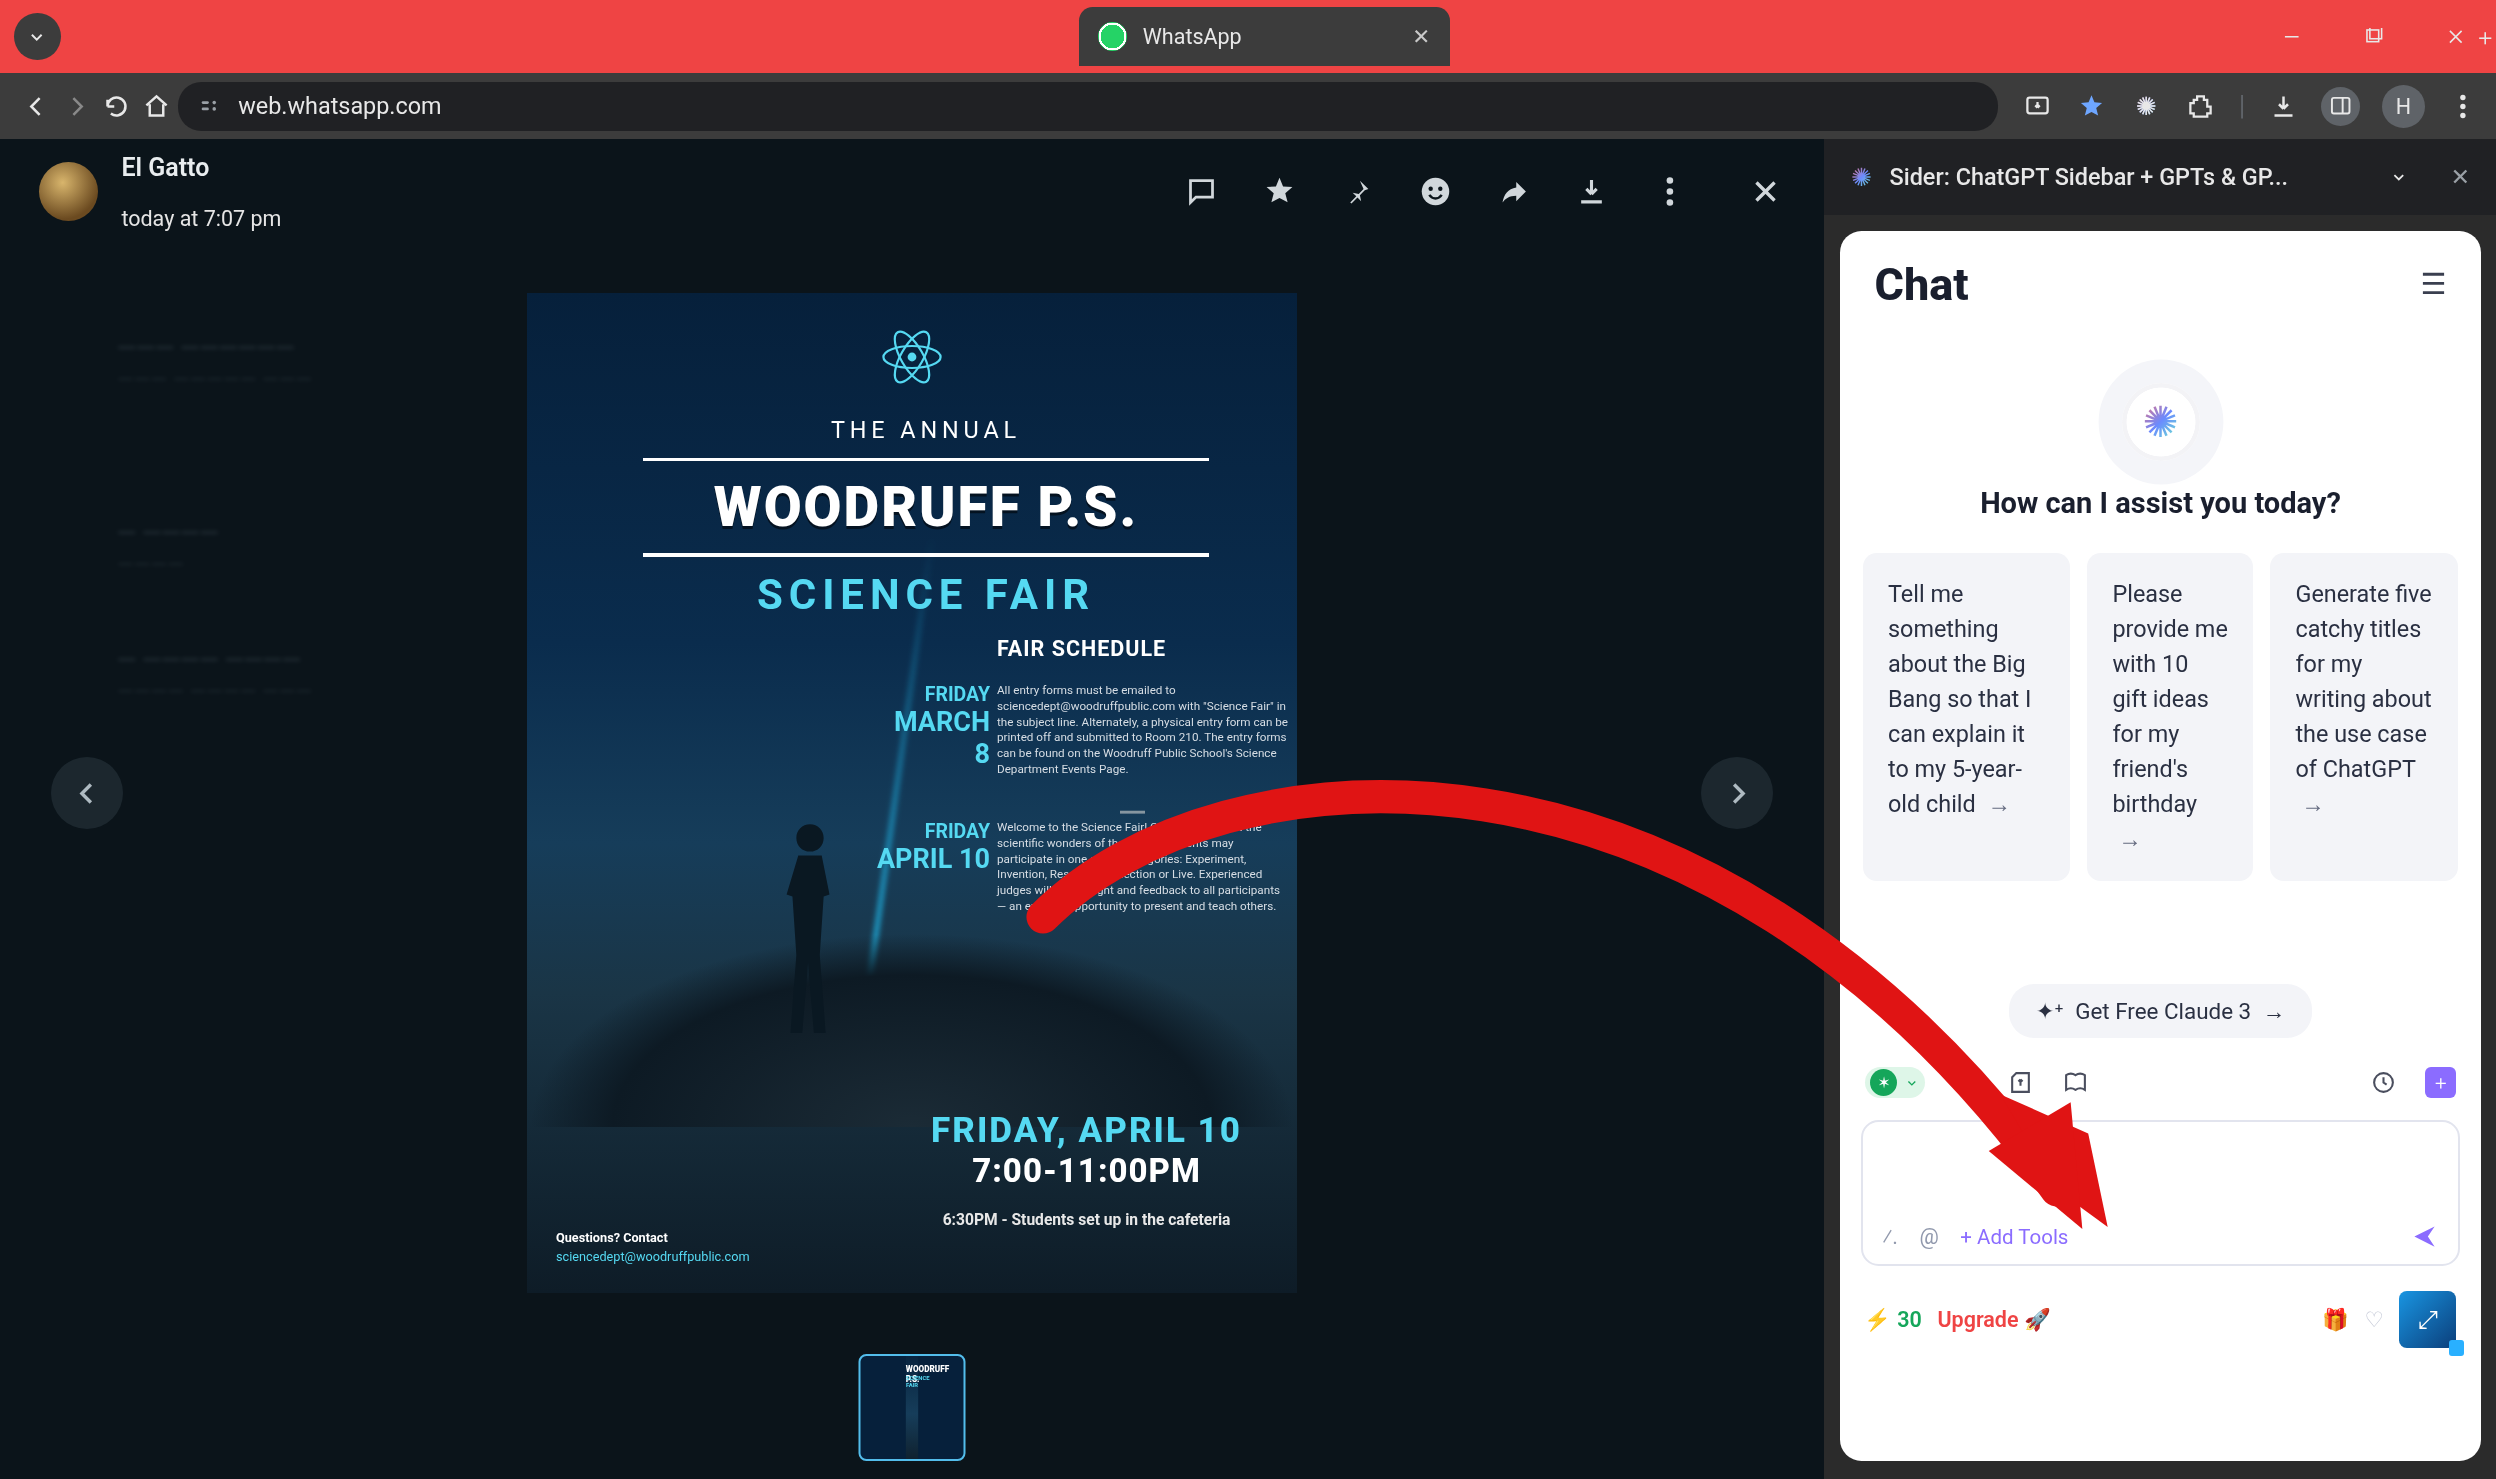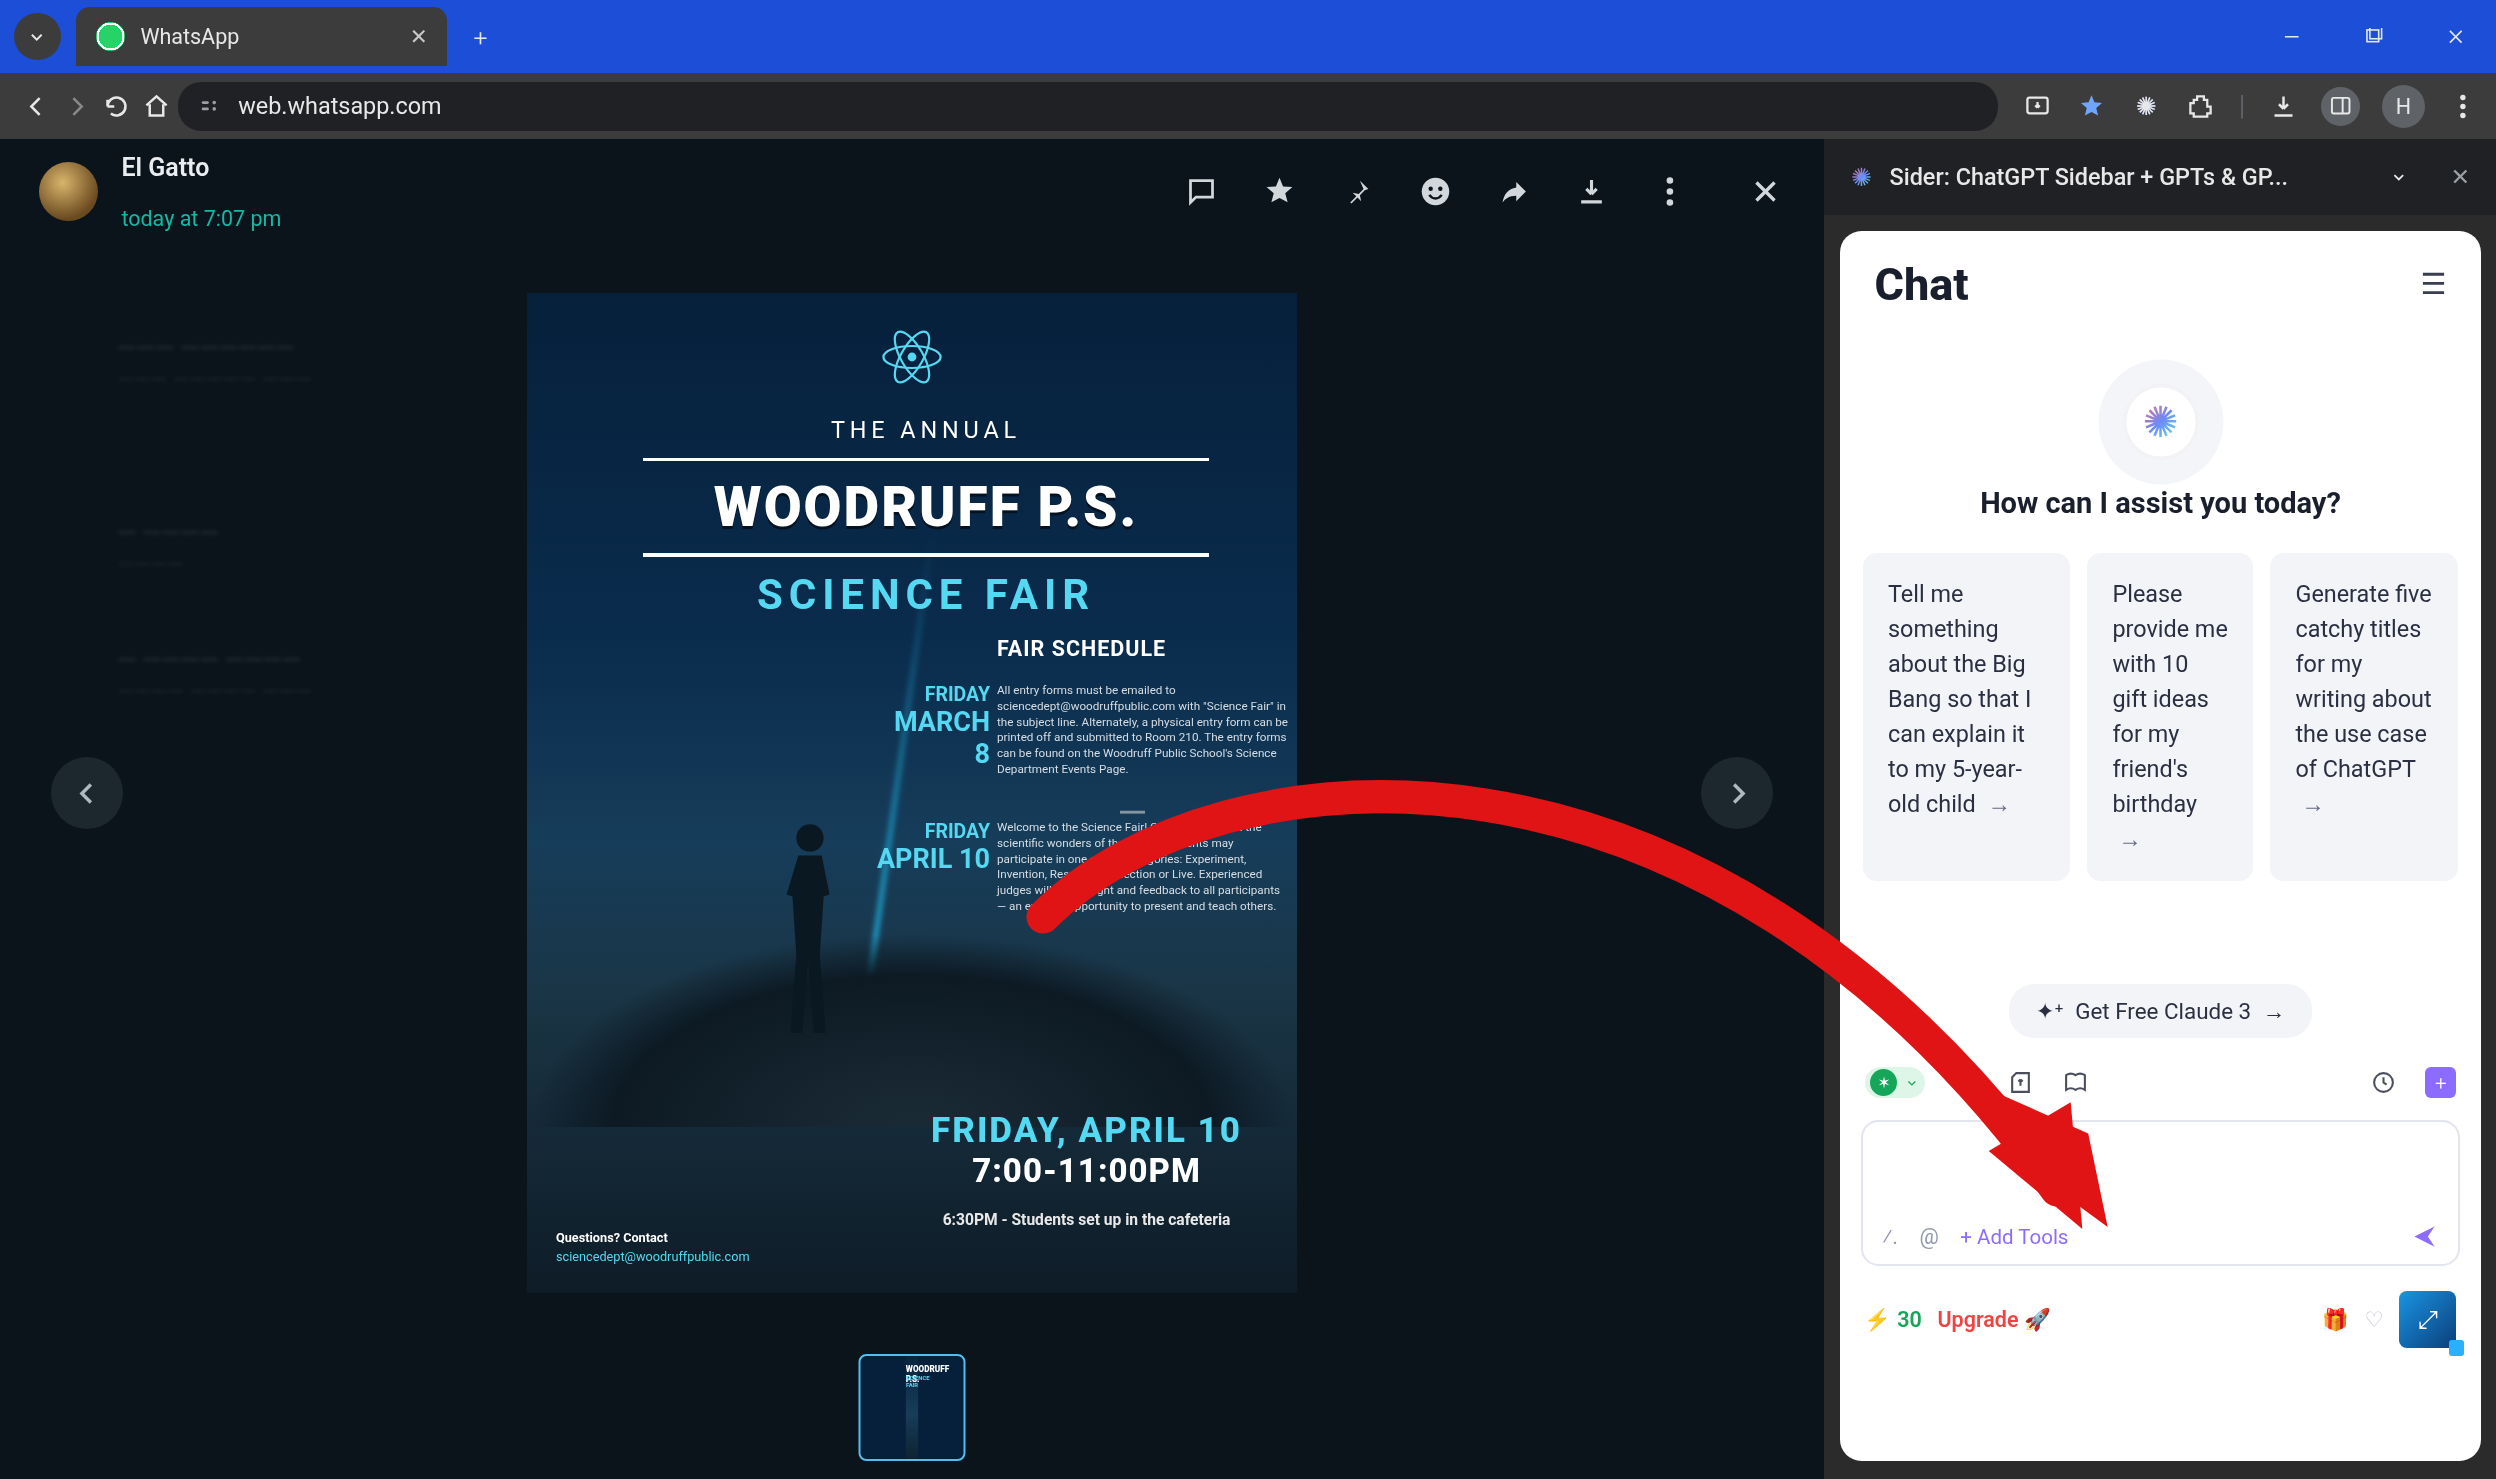--- a/index.html
+++ b/index.html
@@ -1,19 +1,19 @@
 <!DOCTYPE html>
 <html><head>
 <meta charset="utf-8">
 <style>
 * { margin: 0; padding: 0; box-sizing: border-box; font-family: -apple-system, BlinkMacSystemFont, "Segoe UI", Roboto, Helvetica, Arial, sans-serif; }
 html, body { width: 2497px; height: 1479px; background: #000; overflow: hidden; }
 
 
-.titlebar { height: 73px; background: #1d4ed8; display: flex; align-items: center; position: relative; }
+.titlebar { height: 73px; background: #ef4444; display: flex; align-items: center; position: relative; justify-content: space-between; }
 .tab-dropdown { width: 47px; height: 47px; margin-left: 13.7px; display: flex; align-items: center; justify-content: center; color: #dcdcdc; border-radius: 23.4px; background: #3c3c3c; }
 .tab { background: #3c3c3c; height: 59px; border-radius: 13.7px 13.7px 0 0; margin-left: 15.6px; display: flex; align-items: center; padding: 0 19.5px; min-width: 371px; position: relative; }
 .tab-favicon { width: 29px; height: 29px; border-radius: 5.9px; margin-right: 15.6px; }
 .wa-favicon { background: radial-gradient(circle, #25d366 58%, #fff 58% 68%, #25d366 68%); border-radius: 50%; position: relative; }
 .wa-favicon::after { content: ""; position: absolute; inset: 3.9px; border-radius: 50%; background: #25d366; }
 .tab-title { color: #e8e8e8; font-size: 21.5px; flex: 1; }
 .tab-close { color: #c9c9c9; font-size: 21.5px; }
 .newtab { color: #e8e8e8; font-size: 23.4px; margin-left: 21.5px; }
 .window-controls { position: absolute; right: 0; top: 0; height: 73px; display: flex; }
 .window-controls div { width: 82px; display: flex; align-items: center; justify-content: center; color: #e8e8e8; }
@@ -32,21 +32,21 @@
 
 
 .main { height: calc(1479px - 73px - 66px); display: flex; background: #111b21; }
 .whatsapp { flex: 1; position: relative; background: #0b141a; }
 
 
 .mv-header { height: 105px; display: flex; align-items: center; padding: 16px 39px; position: relative; z-index: 2; }
 .mv-avatar { width: 59px; height: 59px; border-radius: 50%; background: radial-gradient(circle at 40% 35%, #d8b56c, #6b4a20 70%); margin-right: 23.4px; }
 .mv-from { display: flex; flex-direction: column; }
 .mv-name { color: #e9edef; font-size: 25px; font-weight: 600; }
-.mv-time { color: #14b8a6; font-size: 21.5px; margin-top: 24px; }
+.mv-time { color: #e5e5e5; font-size: 21.5px; margin-top: 24px; }
 .mv-actions { margin-left: auto; display: flex; align-items: center; gap: 39px; }
 .mv-actions .ic { width: 39px; height: 39px; display: flex; align-items: center; justify-content: center; color: #d1d7db; }
 
 
 .mv-body { position: absolute; inset: 105px 0 137px 0; display: flex; align-items: center; justify-content: center; }
 .poster { width: 770px; height: 1000px; background: linear-gradient(180deg,#06203b 0%, #0a2c4d 35%, #163d5a 55%, #1a3546 70%, #0e1c27 100%); position: relative; overflow: hidden; color: #fff; }
 .poster::before { content: ""; position: absolute; left: 48%; bottom: 30%; width: 5.9px; height: 458px; background: linear-gradient(180deg, transparent, rgba(32,201,255,.35), rgba(32,201,255,.7)); transform: rotate(8deg); filter: blur(2.9px); }
 .atom { position: absolute; top: 31px; left: 50%; transform: translateX(-50%); width: 66px; height: 66px; }
 .atom svg { width: 66px; height: 66px; }
 .poster-heading { position: absolute; top: 117px; left: 0; right: 0; text-align: center; padding-left: 28px; }

